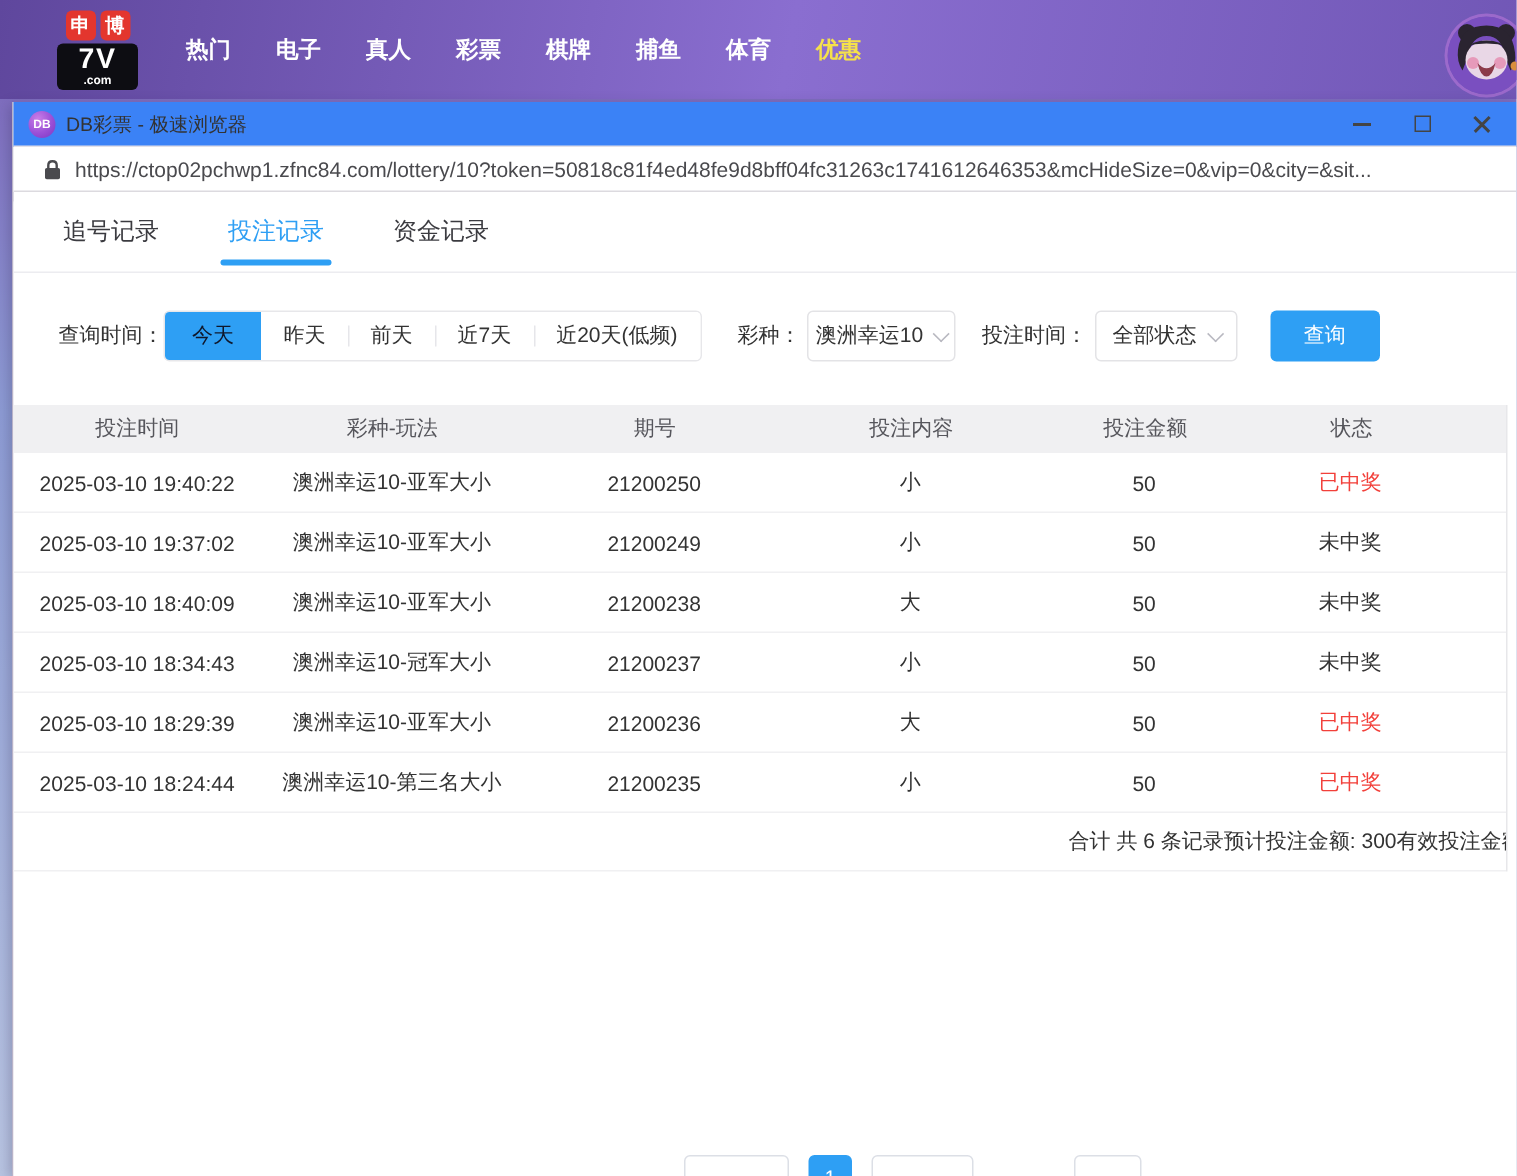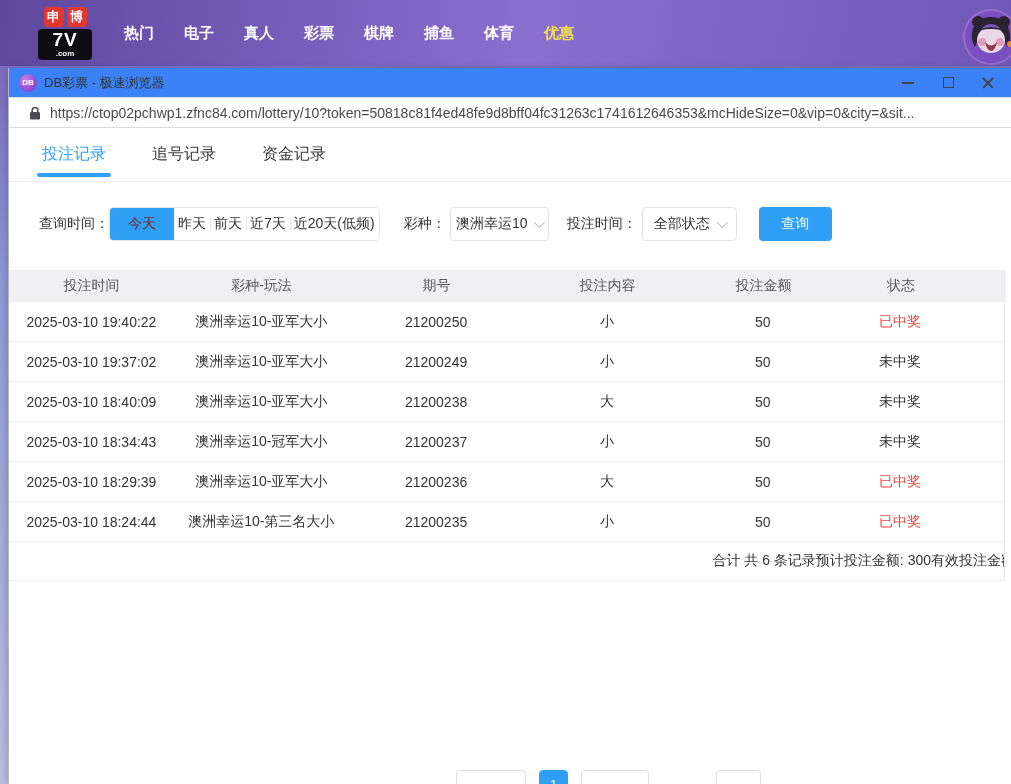--- a/index.html
+++ b/index.html
@@ -91,24 +91,24 @@
     border-radius:2px; background:#2e9ff4;
   }
 
   .filters { position:absolute; top:79px; left:30px; right:0; height:34px; display:flex; align-items:center; }
   .filter-label { font-size:14px; color:#333; }
   .time-group {
     display:flex; align-items:center; height:34px; border:1px solid #e7e7ea; border-radius:4px;
     overflow:hidden; margin-right:24px; background:#fff;
   }
   .tg-btn {
-    height:34px; display:flex; align-items:center; padding:0 4px; font-size:14px; color:#333;
+    height:34px; display:flex; align-items:center; padding:0 15px; font-size:14px; color:#333;
     cursor:pointer; position:relative; background:#fff; white-space:nowrap;
   }
-  .tg-btn.active { background:#2e9ff4; color:#7f1d1d; padding:0 18px; }
+  .tg-btn.active { background:#2e9ff4; color:#0f172a; padding:0 18px; }
   .tg-btn:not(.active) + .tg-btn:not(.active)::before {
     content:""; position:absolute; left:0; top:10px; height:14px; width:1px; background:#e6e6ea;
   }
   .select-box {
     height:34px; border:1px solid #e3e3e6; border-radius:4px; background:#fff; cursor:pointer;
     display:flex; align-items:center; justify-content:center; gap:7px; font-size:14px; color:#333;
   }
   .select-lottery { width:99px; margin:0 18px 0 4px; }
   .select-status  { width:95px;  margin:0 22px 0 5px; }
   .chevron-down {
@@ -221,23 +221,23 @@
         <path d="M3.2 6 V4.2 Q3.2 1.5 6 1.5 Q8.8 1.5 8.8 4.2 V6" fill="none" stroke="#4a4a4e" stroke-width="1.6"></path>
       </svg>
     </span>
     <span class="url-text">https://ctop02pchwp1.zfnc84.com/lottery/10?token=50818c81f4ed48fe9d8bff04fc31263c1741612646353&amp;mcHideSize=0&amp;vip=0&amp;city=&amp;sit...</span>
   </div>
 
   <div class="page">
 
     <div class="tabs-row">
 
+        <div class="tab">追号记录</div>
+
         <div class="tab active">投注记录</div>
-
-        <div class="tab">追号记录</div>
 
         <div class="tab">资金记录</div>
       </div>
 
     <div class="filters">
       <span class="filter-label">查询时间：</span>
       <div class="time-group">
 
           <div class="tg-btn active">今天</div>
 

